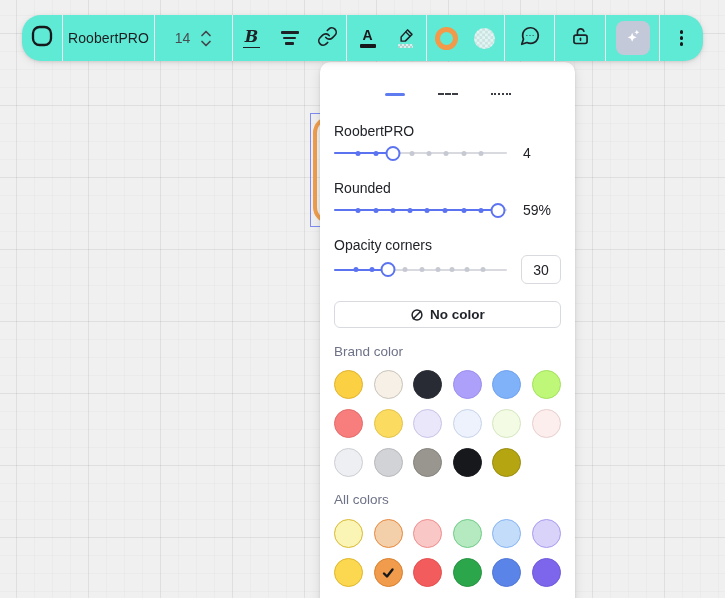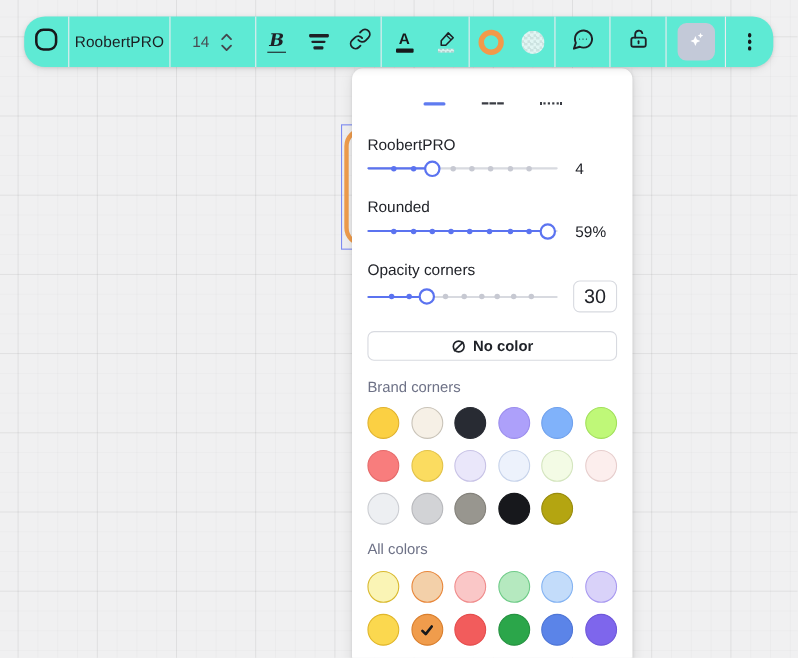--- a/index.html
+++ b/index.html
@@ -113,21 +113,21 @@
   }
   .sl-dot.filled { background:#5b73f0; }
   .sl-dot.empty  { background:#c7c9d2; }
   .sl-handle {
     position:absolute; top:0.5px; width:15px; height:15px; border-radius:50%;
     background:#fff; border:2px solid #5b73f0; transform:translateX(-50%); cursor:grab;
   }
   .sl-value { font-size:14px; color:#212329; margin-left:16px; }
   .sl-input {
     width:40px; height:29px; margin-left:auto; border:1px solid #d8dae0; border-radius:6px;
-    text-align:center; font-size:18px; color:#212329; outline:none;
+    text-align:center; font-size:14px; color:#212329; outline:none;
     font-family:"Liberation Sans", sans-serif; background:#fff;
   }
 
   .mt-label1 { margin-top:21px; }
   .mt-slider { margin-top:6px; }
   .mt-label2 { margin-top:19px; }
   .row-rounded { margin-top:2px; height:29px; }
 
   .no-color-btn {
     margin-top:17px; width:227px; height:27px; border:1px solid #d8dae0; border-radius:6px;
@@ -347,21 +347,21 @@
     </div>
 
   <button class="no-color-btn">
     <svg width="14" height="14" viewBox="0 0 16 16">
       <circle cx="8" cy="8" r="5.6" fill="none" stroke="#1f2228" stroke-width="1.7"></circle>
       <line x1="3.2" y1="12.8" x2="12.8" y2="3.2" stroke="#1f2228" stroke-width="1.7"></line>
     </svg>
     <span>No color</span>
   </button>
 
-  <div class="sec-label brand-label">Brand corners</div>
+  <div class="sec-label brand-label">Brand color</div>
   <div class="swatch-rows brand-rows" id="brand-rows">
       <div class="swatch-row">
         <div class="swatch" style="background: rgb(251, 208, 67); border: 1px solid rgb(224, 178, 46);"></div>
         <div class="swatch" style="background: rgb(246, 240, 230); border: 1px solid rgb(201, 195, 184);"></div>
         <div class="swatch" style="background: rgb(40, 43, 51); border: 1px solid rgb(40, 43, 51);"></div>
         <div class="swatch" style="background: rgb(173, 160, 250); border: 1px solid rgb(155, 141, 237);"></div>
         <div class="swatch" style="background: rgb(128, 178, 250); border: 1px solid rgb(111, 161, 237);"></div>
         <div class="swatch" style="background: rgb(191, 248, 120); border: 1px solid rgb(162, 224, 91);"></div>
       </div>
       <div class="swatch-row">

